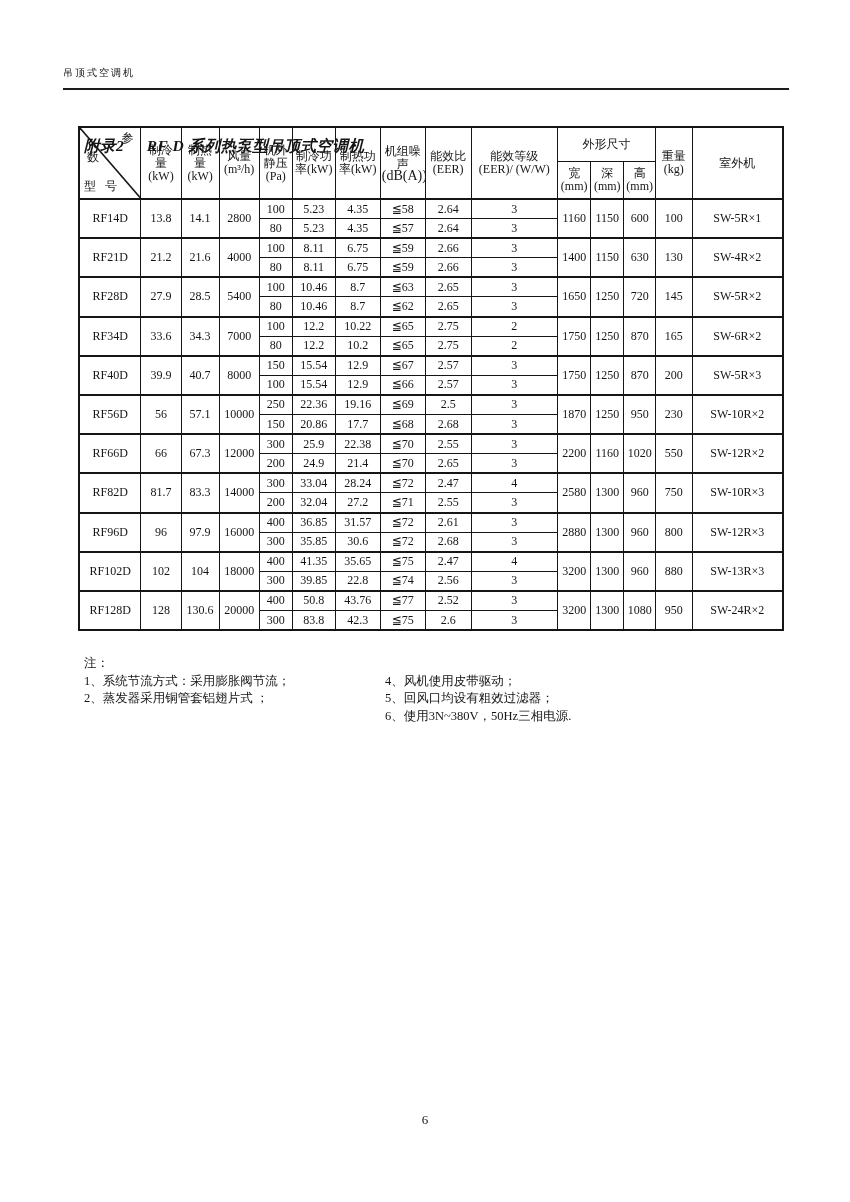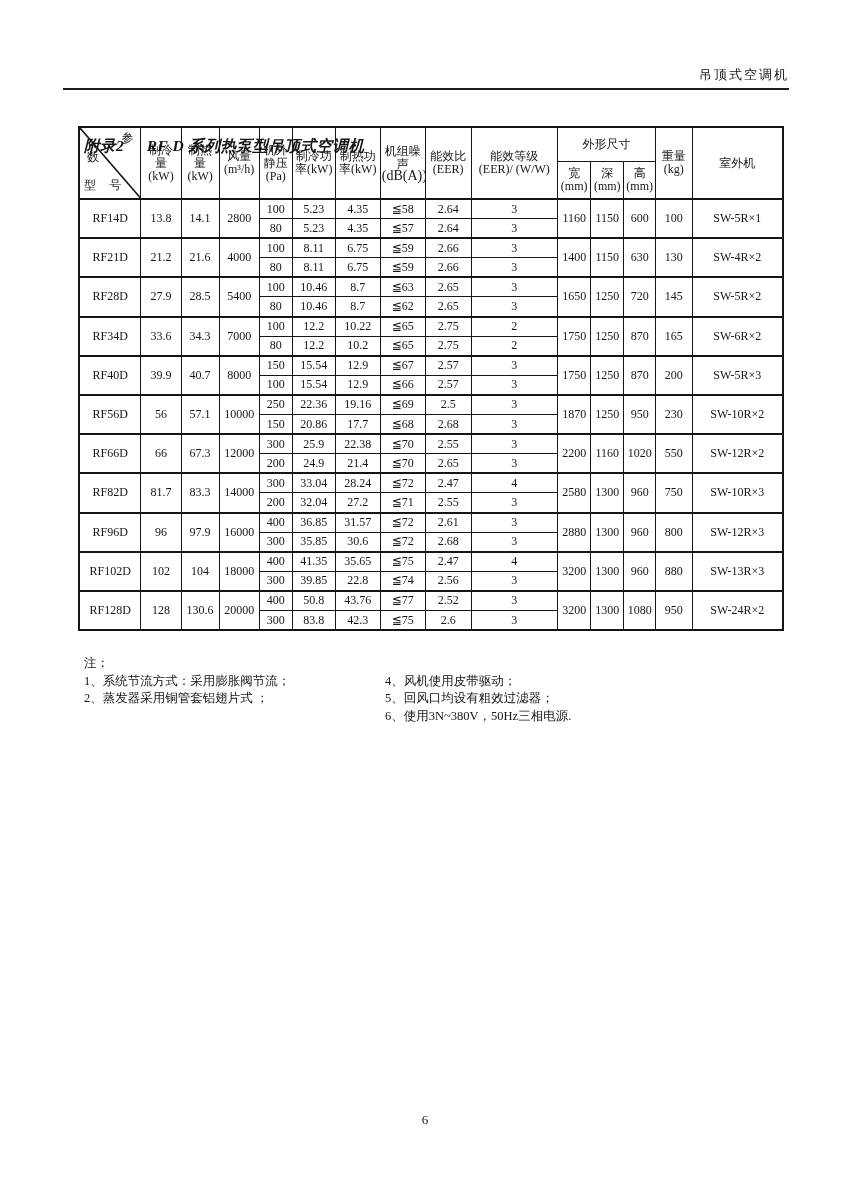--- a/index.html
+++ b/index.html
@@ -7,21 +7,21 @@
   .page {
     position:relative;
     width:850px; height:1202px;
     background:#ffffff;
     font-family:"Liberation Serif","DejaVu Serif",serif;
     color:#151515;
     overflow:hidden;
   }
   .running-header {
     position:absolute; top:66px; left:63px; width:726px;
-    text-align:right; font-size:13px; letter-spacing:2px;
+    text-align:left; font-size:10px; letter-spacing:2px;
   }
   .header-rule {
     position:absolute; top:88px; left:63px; width:726px;
     border-top:2px solid #1c1c1c;
   }
   .doc-title {
     position:absolute; top:100px; left:84px;
     font-size:15.5px; font-weight:bold; font-style:italic;
     letter-spacing:0.5px;
     margin-top:36px;
@@ -45,21 +45,21 @@
   .spec-table thead tr.head-sub th { height:38px; }
   .spec-table thead th[rowspan] { height:72px; }
   .spec-table tbody td { height:19.6px; line-height:13px; }
   .spec-table tbody tr.group-first td { border-top:2px solid #151515; }
   .noise-unit { font-size:14px; display:block; line-height:10px; }
 
   th.corner { position:relative; padding:0; }
   .corner svg { position:absolute; top:0; left:0; width:100%; height:100%; }
   .corner .c-param  { position:absolute; top:4px;  right:7px;  font-size:12px; }
   .corner .c-param2 { position:absolute; top:23px; left:7px;   font-size:12px; }
-  .corner .c-model  { position:absolute; bottom:5px; left:4px; font-size:12px; letter-spacing:3px;font-family:Liberation Mono, monospace; }
+  .corner .c-model  { position:absolute; bottom:5px; left:4px; font-size:12px; letter-spacing:3px; }
 
   .notes {
     position:absolute; top:655px; left:84px; width:660px;
     font-size:12.5px; line-height:17.5px;
   }
   .notes-cols { display:flex; }
   .notes-col-left  { width:301px; flex:0 0 301px; }
   .notes-col-right { flex:1; }
   .page-number {
     position:absolute; top:1112px; left:0; width:100%;

